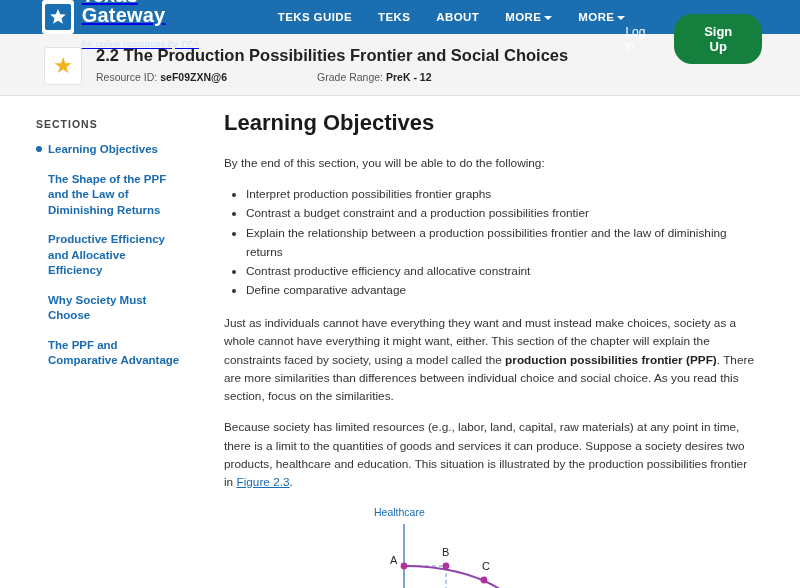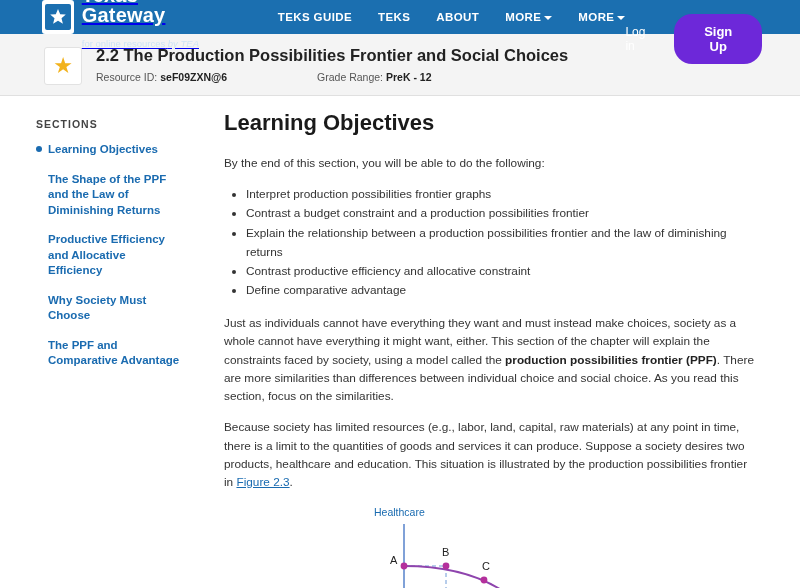--- a/index.html
+++ b/index.html
@@ -80,21 +80,21 @@
     gap: 20px;
     padding-right: 22px;
     margin-top: 44px;
   }
   .login-link {
     color: #ffffff;
     font-size: 12px;
     text-decoration: none;
   }
   .signup-btn {
-    background: #6d28d9;
+    background: #15803d;
     border: none;
     color: #ffffff;
     font-size: 13px;
     font-weight: bold;
     padding: 10px 22px;
     border-radius: 18px;
     cursor: pointer;
     font-family: "Liberation Sans", sans-serif;
   }
 

